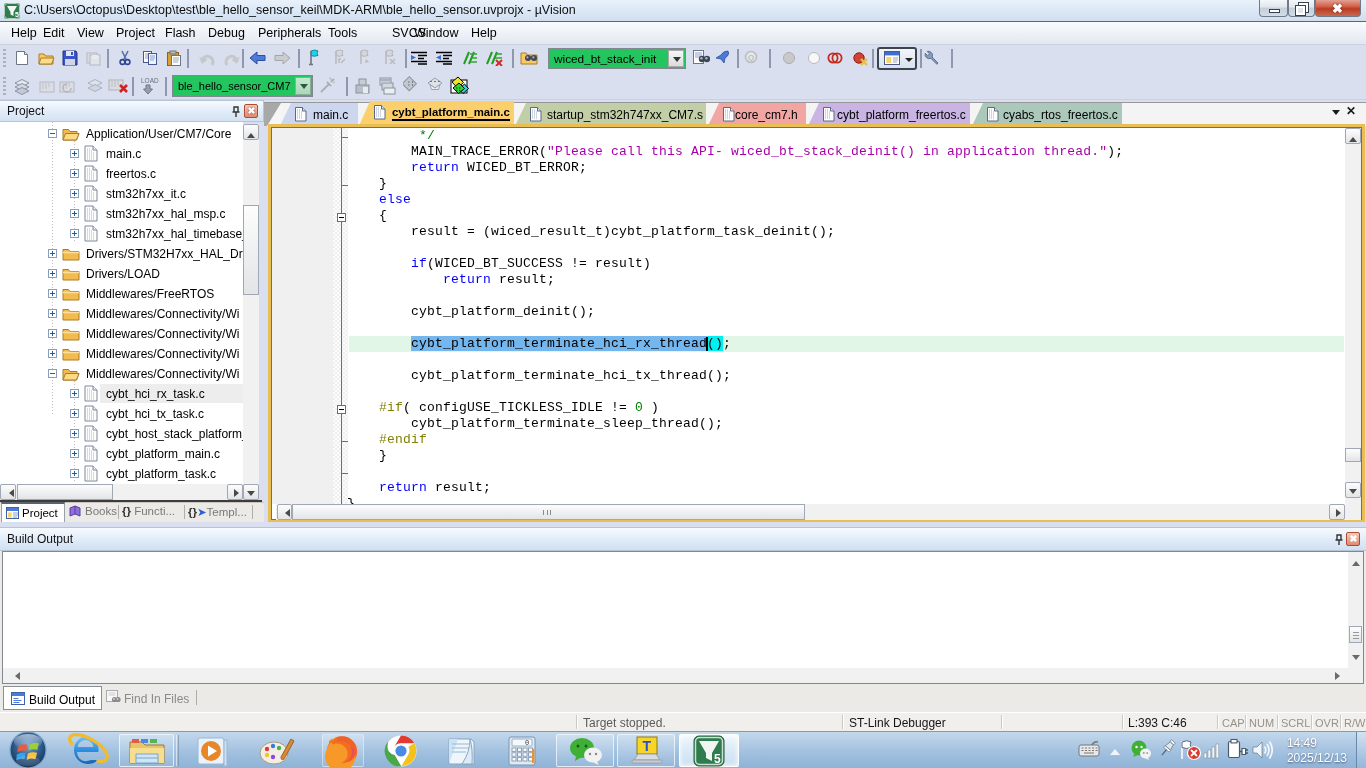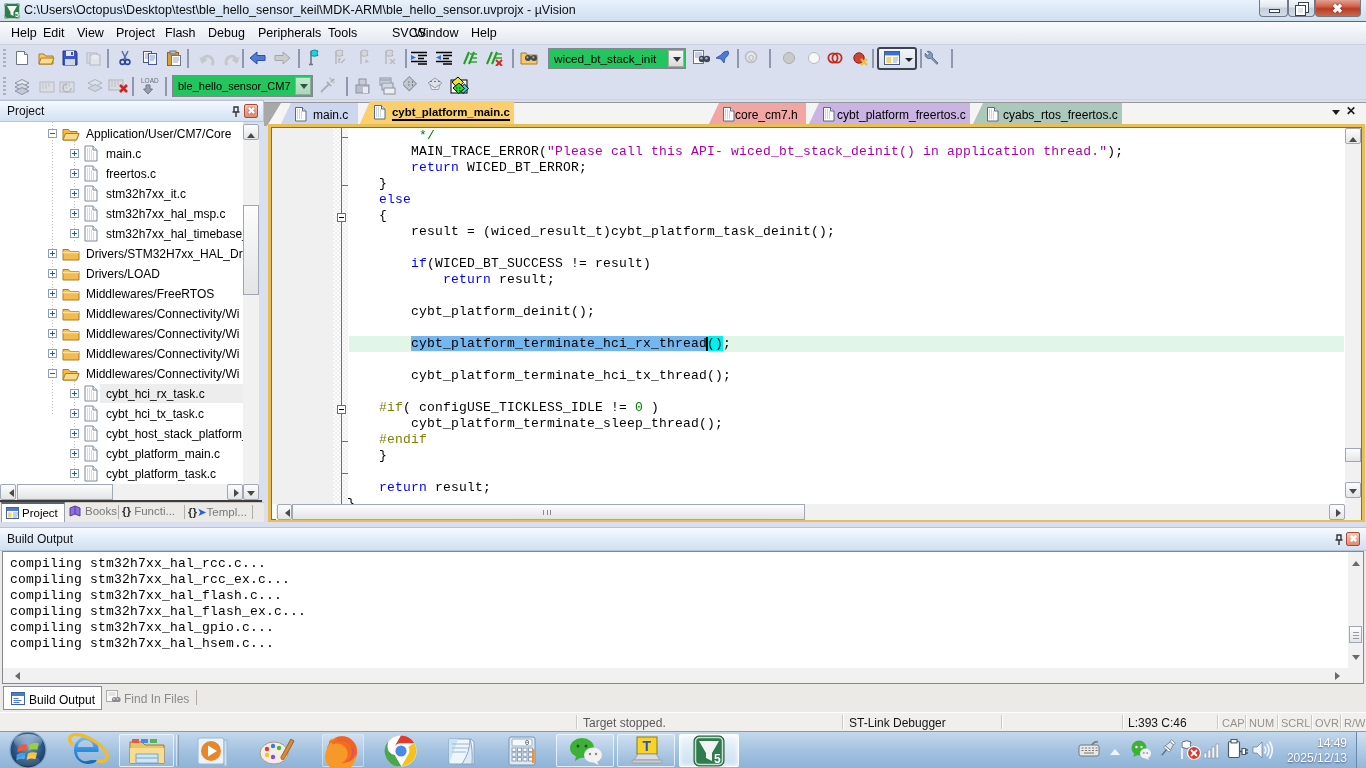--- a/index.html
+++ b/index.html
@@ -78,21 +78,21 @@
 
 #statusbar { left:0; top:712px; width:1366px; height:19px; background:#f1efec; border-top:1px solid #fff; font-size:12px; }
 .ssep { position:absolute; top:2px; bottom:2px; width:1px; background:#cbc7c1; box-shadow:1px 0 0 #fff; }
 
 #taskbar { left:0; top:731px; width:1366px; height:37px;
   background:linear-gradient(#c4d8ec 0%, #abc7e3 40%, #9abcdc 70%, #90b3d6 100%);
   border-top:1px solid #7d9cbc; }
 .tbbtn { position:absolute; top:2px; height:33px; border-radius:2px; }
 .tbopen { border:1px solid rgba(245,250,255,0.75); background:linear-gradient(rgba(255,255,255,0.25),rgba(255,255,255,0.05)); }
 .tbactive { border:1px solid rgba(255,255,255,0.95); background:linear-gradient(#f2f8fd,#dcebf7 45%,#cbe1f2); box-shadow:inset 0 0 5px #fff; }
-#clock { position:absolute; right:19px; top:4px; text-align:right; color:#fff; font-size:12px; line-height:15px; text-shadow:0 1px 2px rgba(0,0,40,0.5); }
+#clock { position:absolute; right:19px; top:4px; text-align:left; color:#fff; font-size:12px; line-height:15px; text-shadow:0 1px 2px rgba(0,0,40,0.5); }
 #showdesk { position:absolute; right:0; top:0; width:10px; height:37px; border-left:1px solid #6a89aa; background:linear-gradient(rgba(255,255,255,0.25),rgba(255,255,255,0.05)); }
 </style>
 </head>
 <body>
 <svg width="0" height="0" style="position:absolute">
  <defs>
   <g id="cfold">
         <path d="M1 3.5 h5.5 l1.5 2 H17 v8.5 H1 z" fill="#f3bb4e" stroke="#a97d26"></path>
         <path d="M1 6.5 h16" stroke="#fbdf9a" stroke-width="1.6"></path>
       </g>
@@ -572,20 +572,26 @@
 <div id="editor" class="abs">
  <div id="tabbar"></div>
  <div style="position:absolute;left:0;top:3px;width:17px;height:23px;background:#a8a8a8"></div>
  <div style="position:absolute;left:3px;top:3px;width:14px;height:23px;background:#f6f6f6;clip-path:polygon(100% 0,100% 100%,0 100%)"></div>
  <div class="etab" style="left:16px;width:78px;background:#ccd6ee">
       <svg class="ticn" width="12" height="15">
         <use href="#tabpage"></use>
       </svg>
       <span class="tlabel" style="left:33px">main.c</span>
     </div>
+ <div class="etab" style="left:251px;width:191px;background:#c2cfa6">
+      <svg class="ticn" width="12" height="15">
+        <use href="#tabpage"></use>
+      </svg>
+      <span class="tlabel" style="left:32px">startup_stm32h747xx_CM7.s</span>
+    </div>
  <div class="etab" style="left:444px;width:98px;background:#f1a6a4">
       <svg class="ticn" width="12" height="15">
         <use href="#tabpage"></use>
       </svg>
       <span class="tlabel" style="left:27px">core_cm7.h</span>
     </div>
  <div class="etab" style="left:544px;width:162px;background:#c9b4e4">
       <svg class="ticn" width="12" height="15">
         <use href="#tabpage"></use>
       </svg>
@@ -674,26 +680,20 @@
  <div style="position:absolute;left:0;top:0;width:1366px;height:5px;background:#d9dfee"></div>
  <div id="bohdr">
       <span style="position:absolute;left:7px;top:4px">Build Output</span>
   <svg style="position:absolute;left:1333px;top:6px" width="11" height="12">
         <path d="M4 1 h4 v5 h-4 z M2.5 6 h7 M6 6 v5" stroke="#333" fill="none" stroke-width="1.4"></path>
       </svg>
   <div style="position:absolute;left:1346px;top:4px;width:14px;height:14px;background:linear-gradient(#f5c9b8,#e08a6e);border:1px solid #b14a33;border-radius:2px"></div>
   <span style="position:absolute;left:1349.5px;top:5px;color:#fff;font-size:9.5px;font-weight:bold">✖</span>
  </div>
  <div id="bocontent">
-  <pre class="mono" style="position:absolute;left:7px;top:4px;font-size:13px;letter-spacing:0.2px;line-height:16px;color:#000">compiling stm32h7xx_hal_rcc.c...
-compiling stm32h7xx_hal_rcc_ex.c...
-compiling stm32h7xx_hal_flash.c...
-compiling stm32h7xx_hal_flash_ex.c...
-compiling stm32h7xx_hal_gpio.c...
-compiling stm32h7xx_hal_hsem.c...</pre>
   <div style="position:absolute;left:0;bottom:0;width:1360px;height:15px;background:#f1f1f1"></div>
   <div class="arrow" style="left:8px;bottom:3px;border-right:5px solid #6a6a6a;border-top-width:4px;border-bottom-width:4px"></div>
   <div class="arrow" style="left:1332px;bottom:3px;border-left:5px solid #6a6a6a;border-top-width:4px;border-bottom-width:4px"></div>
   <div style="position:absolute;right:0;top:0;width:15px;height:116px;background:#f1f1f1"></div>
   <div class="arrow" style="right:3px;top:5px;border-bottom:5px solid #6a6a6a;border-left-width:4px;border-right-width:4px"></div>
   <div class="sbtn" style="right:1px;top:74px;width:13px;height:17px;border-radius:0">
         <div style="position:absolute;left:3px;top:5px;width:6px;height:1px;background:#999;box-shadow:0 3px 0 #999, 0 6px 0 #999"></div>
       </div>
   <div class="arrow" style="right:3px;top:103px;border-top:5px solid #6a6a6a;border-left-width:4px;border-right-width:4px"></div>
  </div>

